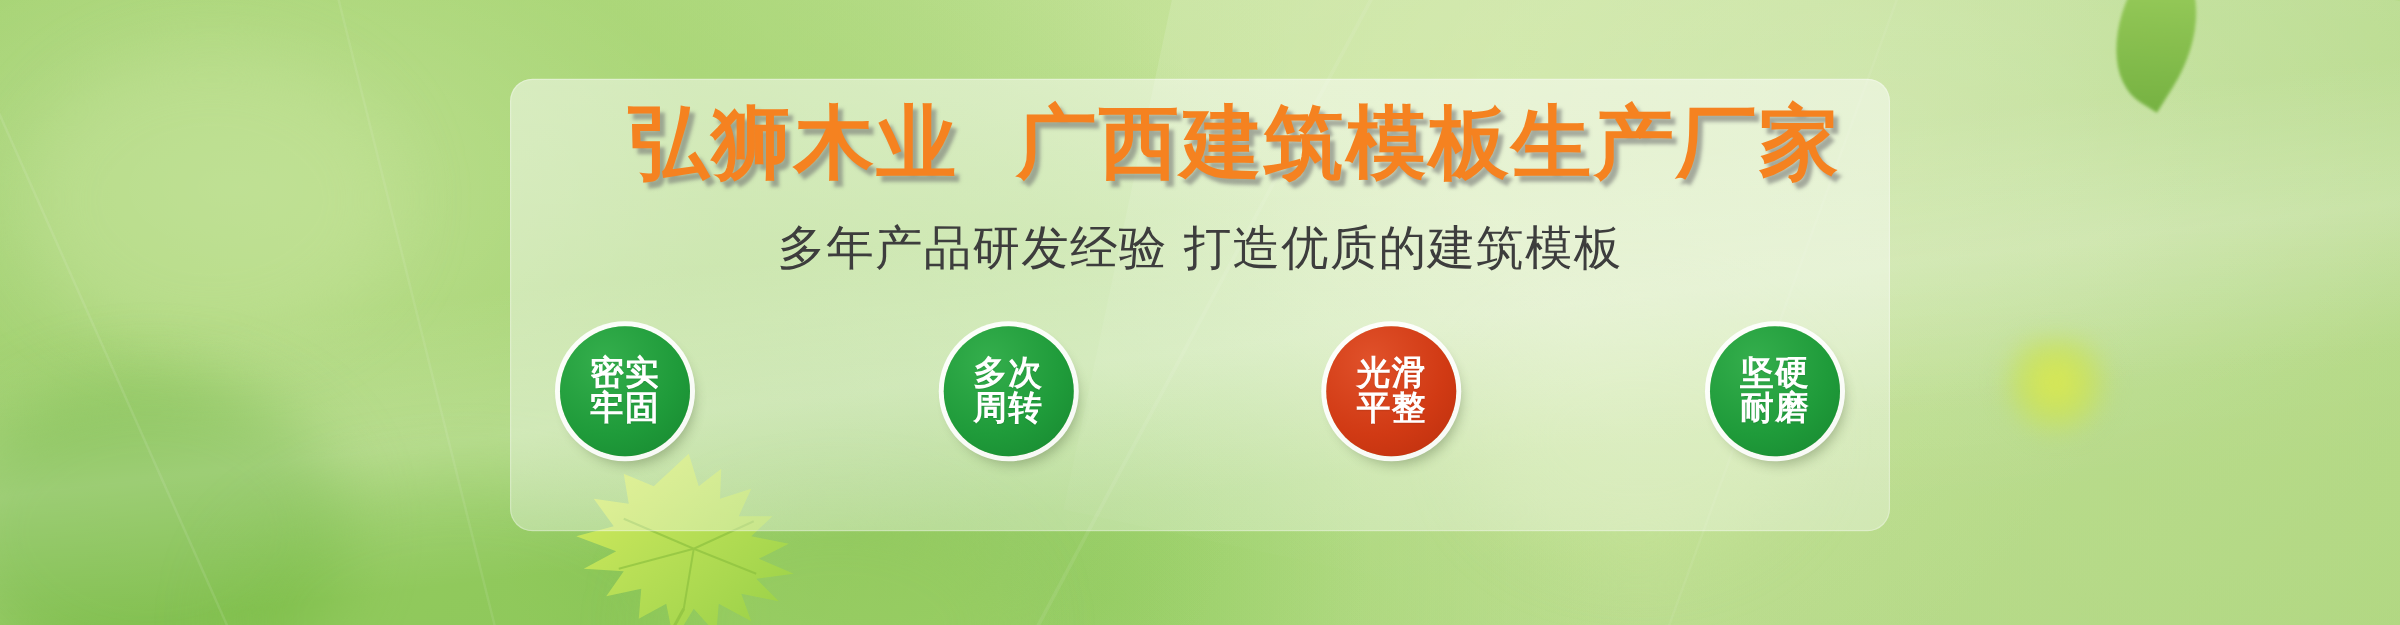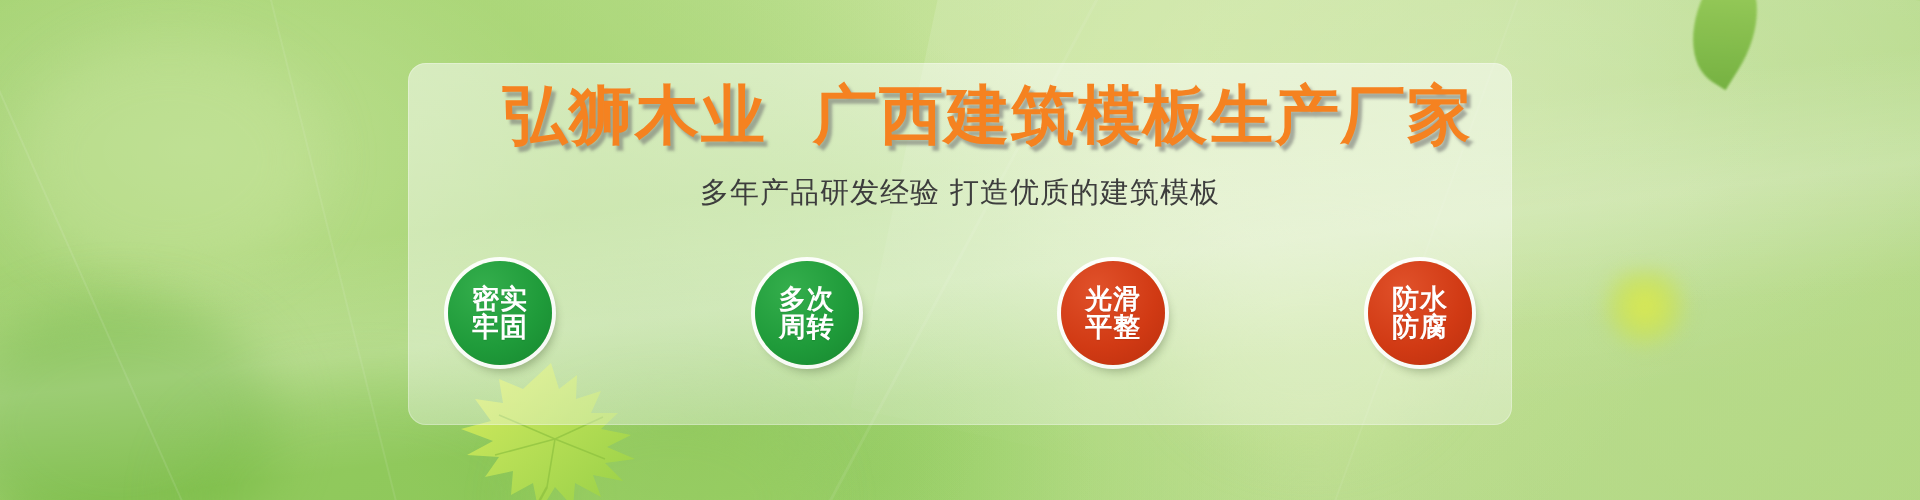--- a/index.html
+++ b/index.html
@@ -98,21 +98,21 @@
     text-shadow:4px 5px 3px rgba(110,110,110,0.55);
     white-space:nowrap;
     margin-left:28px;
   }
   .headline .gap{display:inline-block;width:46px;}
 
   .subhead{
     position:absolute;left:0;top:110px;width:100%;
     text-align:center;
     font-family:"DejaVu Sans","Liberation Sans",sans-serif;
-    font-size:29px;
+    font-size:38px;
     letter-spacing:1px;
     color:#3d3d3d;
     white-space:nowrap;
   }
 
   
   .badges{
     position:absolute;left:40px;top:170px;width:1024px;height:160px;
     display:flex;justify-content:space-between;align-items:center;
   }
@@ -191,20 +191,20 @@
         <span class="ln">牢固</span>
       </div>
       <div class="badge green">
         <span class="ln">多次</span>
         <span class="ln">周转</span>
       </div>
       <div class="badge red">
         <span class="ln">光滑</span>
         <span class="ln">平整</span>
       </div>
-      <div class="badge red">
-        <span class="ln">防水</span>
-        <span class="ln">防腐</span>
+      <div class="badge green">
+        <span class="ln">坚硬</span>
+        <span class="ln">耐磨</span>
       </div>
     </div>
 
   </div>
 </div>
 
 </body></html>

